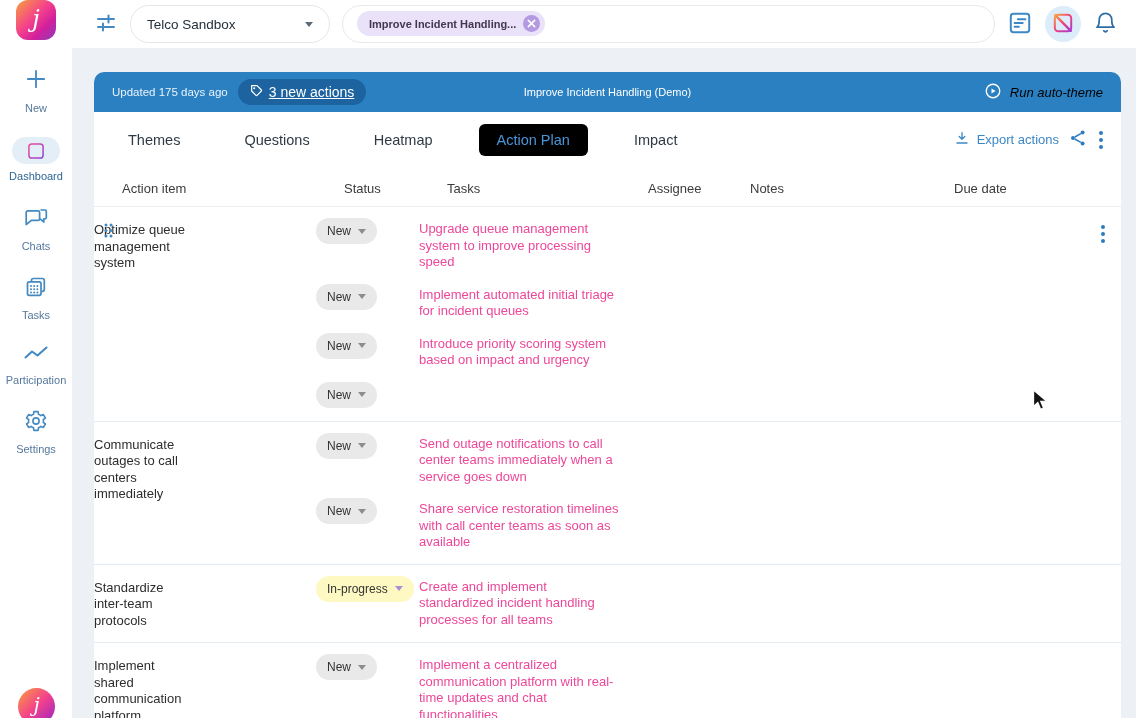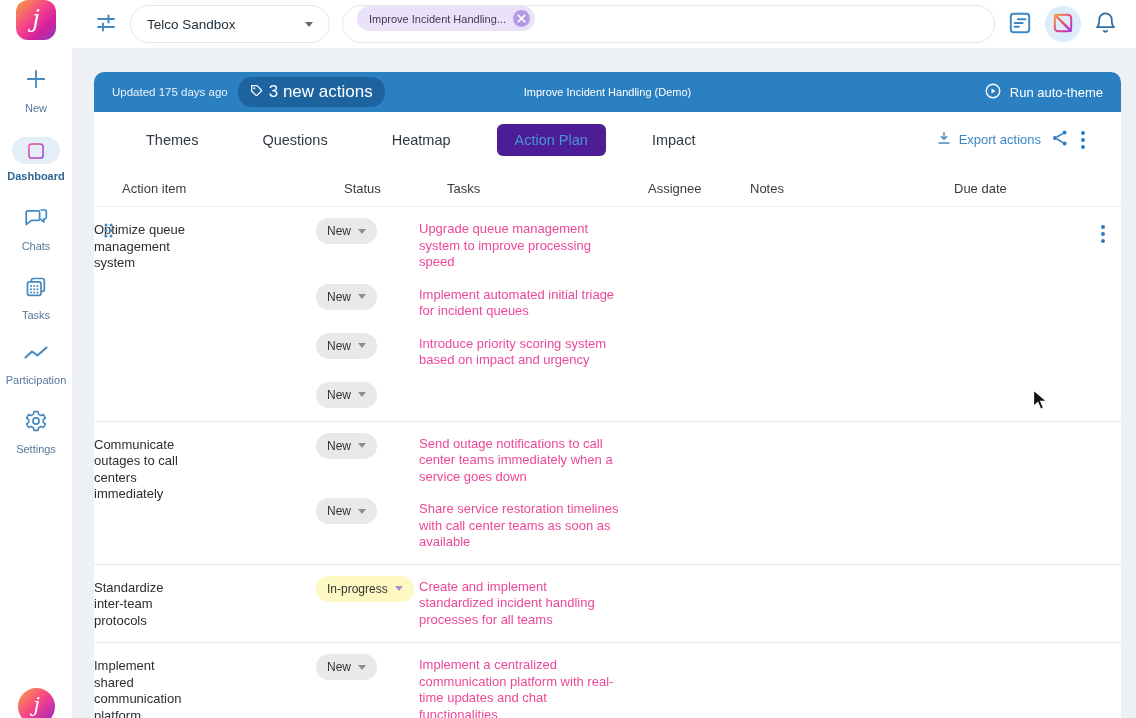--- a/index.html
+++ b/index.html
@@ -8,53 +8,53 @@
 
   
   .sidebar { position:absolute; left:0; top:0; width:72px; height:718px; background:#fff; z-index:5; }
   .logo-sq { position:absolute; left:16px; top:0; width:40px; height:40px; border-radius:12px;
              background:linear-gradient(135deg,#f9a03c 0%,#f4418b 45%,#d3209c 70%,#8a3db8 100%);
              display:flex; align-items:center; justify-content:center; }
   .logo-j { color:#fff; font-family:"DejaVu Serif",serif; font-style:italic; font-size:24px; line-height:1; padding-bottom:3px; }
   .nav { position:absolute; top:66px; left:0; width:72px; display:flex; flex-direction:column; align-items:center; }
   .nav-item { display:flex; flex-direction:column; align-items:center; margin-bottom:23px; cursor:pointer; }
   .nav-label { font-size:11px; color:#55789c; margin-top:6px; }
-  .nav-item.active .nav-label { color:#2d6694; font-weight:bold; }
+  .nav-item.active .nav-label { color:#2d6694; font-weight:normal; }
   .icon-pill { width:48px; height:27px; border-radius:14px; background:#e4eef7; display:flex; align-items:center; justify-content:center; }
   .help-circle { position:absolute; left:18px; top:688px; width:37px; height:37px; border-radius:50%;
              background:linear-gradient(135deg,#f9a03c 0%,#f4418b 50%,#b02cb4 85%,#5b5bd6 100%);
              display:flex; align-items:center; justify-content:center; }
   .help-circle .logo-j { font-size:20px; }
 
   
   .topbar { position:absolute; left:72px; top:0; width:1064px; height:48px; background:#fff; display:flex; align-items:center; padding:0 18px 0 22px; z-index:4; }
   .filter-btn { background:none; border:none; cursor:pointer; display:flex; margin-right:12px; }
   .org-pill { width:200px; height:38px; border:1px solid #e3e7ec; border-radius:20px; background:#fff; display:flex; align-items:center; justify-content:space-between; padding:0 16px; font-size:13.5px; color:#22303c; cursor:pointer;gap:43px; }
   .caret-down { width:0; height:0; border-left:4.5px solid transparent; border-right:4.5px solid transparent; border-top:5.5px solid #5a6b7a; }
-  .searchbar { flex:1; height:38px; margin:0 12px; border:1px solid #e6e9ee; border-radius:20px; background:#fff; display:flex; align-items:flex-start; padding:0 8px; }
+  .searchbar { flex:1; height:38px; margin:0 12px; border:1px solid #e6e9ee; border-radius:20px; background:#fff; display:flex; align-items:flex-end; padding:6px 8px;font-weight:bold; }
   .chip { display:flex; align-items:center; gap:7px; background:#eae2f8; border-radius:14px; padding:4px 5px 4px 12px; margin-left:6px; }
   .chip-label { font-size:11px; color:#43384f; }
   .chip-x { width:17px; height:17px; border-radius:50%; background:#b49ae0; border:none; display:flex; align-items:center; justify-content:center; cursor:pointer; }
   .top-icons { display:flex; align-items:center; gap:12px; }
   .icon-btn { background:none; border:none; cursor:pointer; display:flex; align-items:center; justify-content:center; }
   .icon-circle-bg { width:36px; height:36px; border-radius:50%; background:#dcecf8; display:flex; align-items:center; justify-content:center; }
 
   
   .main { position:absolute; left:72px; top:48px; width:1064px; height:482px; }
   .card { margin-left:22px; width:1027px; height:670px; margin-top:24px; background:#fff; border-radius:10px 10px 0 0; position:relative; }
 
   .banner { height:40px; background:#2b80c2; border-radius:10px 10px 0 0; display:flex; align-items:center; padding:0 18px; position:relative; color:#fff; }
   .banner-updated { font-size:11.5px; color:#eaf3fa; }
-  .banner-badge { display:flex; align-items:flex-end; gap:6px; background:#1d639f; border:none; color:#fff; border-radius:14px; padding:5px 12px; font-size:17px; margin-left:10px; cursor:pointer; }
+  .banner-badge { display:flex; align-items:flex-end; gap:6px; background:#1d639f; border:none; color:#fff; border-radius:14px; padding:5px 12px; font-size:14px; margin-left:10px; cursor:pointer;text-decoration:underline; }
   .banner-title { position:absolute; left:0; right:0; text-align:center; font-size:11px; font-weight:500; pointer-events:none; }
-  .run-btn { position:absolute; right:18px; display:flex; align-items:center; gap:8px; background:none; border:none; color:#ffffff; font-size:13px; cursor:pointer; }
-
-  .tabsrow { height:55px; display:flex; align-items:center; padding:0 34px; }
+  .run-btn { position:absolute; right:18px; display:flex; align-items:center; gap:8px; background:none; border:none; color:#000000; font-size:13px; cursor:pointer;font-style:italic; }
+
+  .tabsrow { height:55px; display:flex; align-items:center; padding:0 16px; }
   .tab { background:none; border:none; font-size:14.5px; color:#2f3a45; padding:8px 18px; margin-right:28px; border-radius:6px; cursor:pointer; }
-  .tab.active { background:#4c1d95; color:#4a94d9; }
+  .tab.active { background:#000000; color:#4a94d9; }
   .tabs-actions { margin-left:auto; display:flex; align-items:center; gap:9px; }
   .export-btn { background:none; border:none; display:flex; align-items:center; gap:7px; color:#3c87c5; font-size:13px; cursor:pointer; }
   .kebab { display:flex; flex-direction:column; gap:3px; background:none; border:none; cursor:pointer; padding:2px; }
   .kebab i { width:4px; height:4px; border-radius:50%; background:#2e7cc0; }
 
   
   .trow { display:grid; grid-template-columns:222px 103px 201px 102px 204px 120px 1fr; padding-left:28px; }
   .thead { padding-top:14px; padding-bottom:10px; border-bottom:1px solid #e9eef3; }
   .th { font-size:13px; color:#3b3b3b; }
   .group { border-bottom:1px solid #e4ebf2; padding:11px 0 13px; position:relative; }

